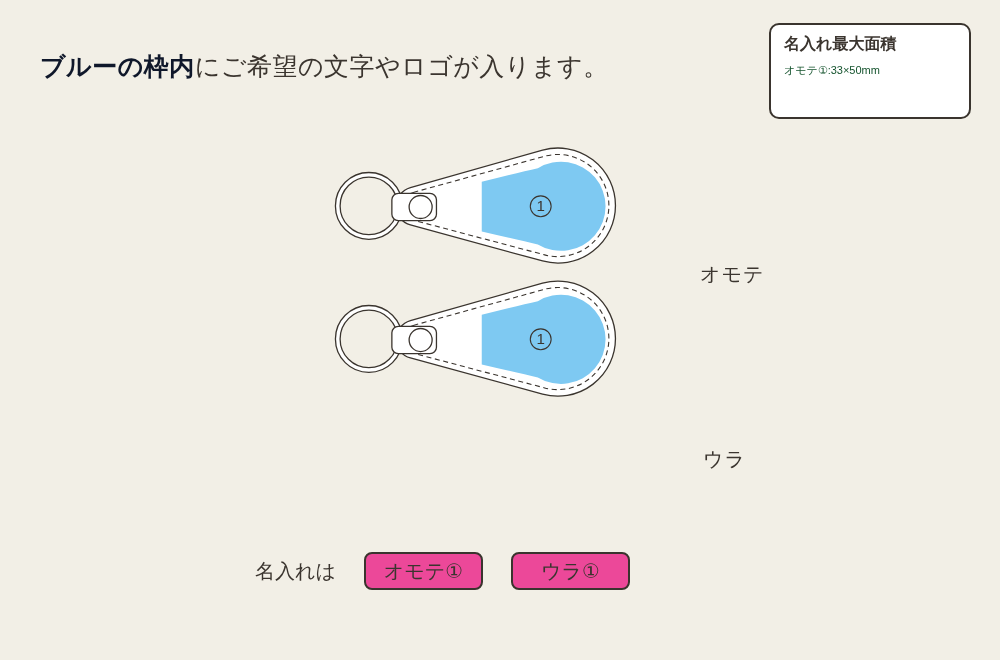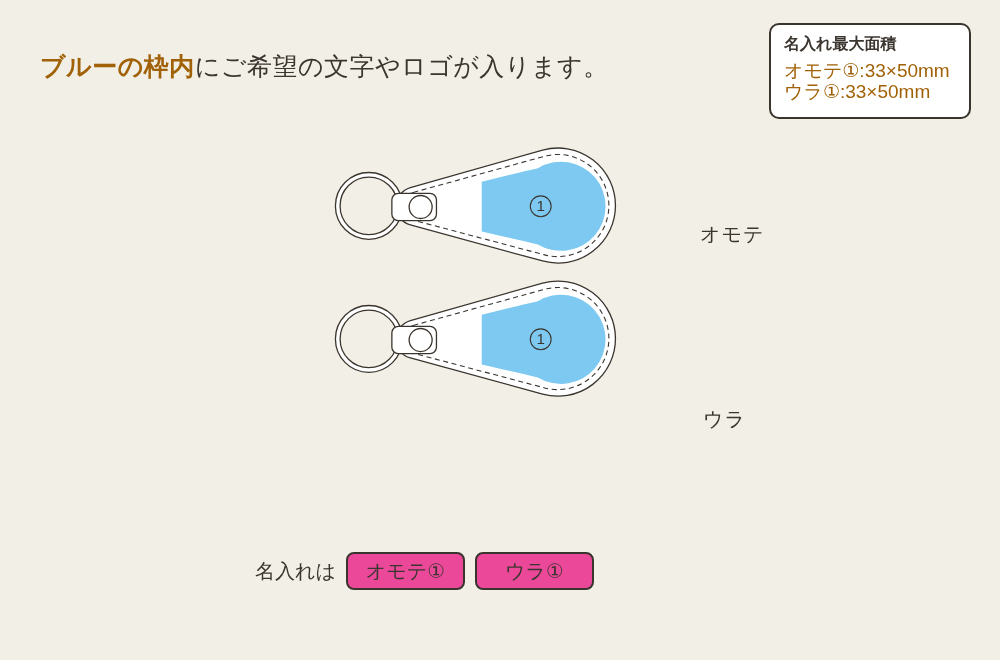--- a/index.html
+++ b/index.html
@@ -20,30 +20,30 @@
   .headline .hl { font-weight:800; }
   
   .info-box {
     position:absolute; left:769px; top:23px;
     width:202px; height:96px; box-sizing:border-box;
     background:#ffffff;
     border:2px solid #3a342e; border-radius:10px;
     padding:9px 10px 0 13px;
   }
   .info-box .title { font-size:16px; font-weight:bold; margin:0 0 5px 0; }
-  .info-box .line { font-size:19px; line-height:21px; color:#a16207; }
+  .info-box .line { font-size:11px; line-height:21px; color:#14532d; }
   
   .kc-svg { position:absolute; left:270px; top:143px; }
-  .side-label { position:absolute; font-size:20px; letter-spacing:1px; }
+  .side-label { position:absolute; font-size:20px; letter-spacing:1px;margin-top:40px; }
   .side-label.front { left:700px; top:221px; }
   .side-label.back  { left:703px; top:406px; }
   
   .footer-row {
     position:absolute; left:255px; top:552px; height:38px;
-    display:flex; align-items:center; gap:10px;
+    display:flex; align-items:center; gap:28px;
     font-size:20px; white-space:nowrap;
   }
   .option-box {
     display:flex; align-items:center; justify-content:center;
     width:119px; height:38px; box-sizing:border-box;
     background:#ec4899;
     border:2px solid #3a342e; border-radius:8px;
     font-size:20px;
   }
   .badge-text {
@@ -51,27 +51,26 @@
     font-family:"Liberation Sans","DejaVu Sans",sans-serif;
     fill:#3a342e;
   }
 </style>
 </head>
 <body>
 
 <div class="stage">
 
   <div class="headline">
-    <span class="hl" style="color: #a16207;">ブルーの枠内</span><span>にご希望の文字やロゴが入ります。</span>
+    <span class="hl" style="color: #0f172a;">ブルーの枠内</span><span>にご希望の文字やロゴが入ります。</span>
   </div>
 
   <div class="info-box">
     <div class="title">名入れ最大面積</div>
     <div class="line">オモテ①:33×50mm</div>
-    <div class="line">ウラ①:33×50mm</div>
   </div>
 
   <svg class="kc-svg" width="412" height="366" viewBox="270 143 412 509">
     <defs>
       <g id="kc">
 
         <circle cx="327" cy="230.5" r="46.5" fill="#ffffff" stroke="#3a342e" stroke-width="1.8"></circle>
         <circle cx="327" cy="230.5" r="40" fill="#f2efe6" stroke="#3a342e" stroke-width="1.8"></circle>
 
         <path d="M 384.8 205 L 568.6 152.9 A 80 80 0 1 1 568.6 307.1 L 384.8 257 A 27 27 0 0 1 384.8 205 Z" fill="#ffffff" stroke="#3a342e" stroke-width="1.8"></path>

